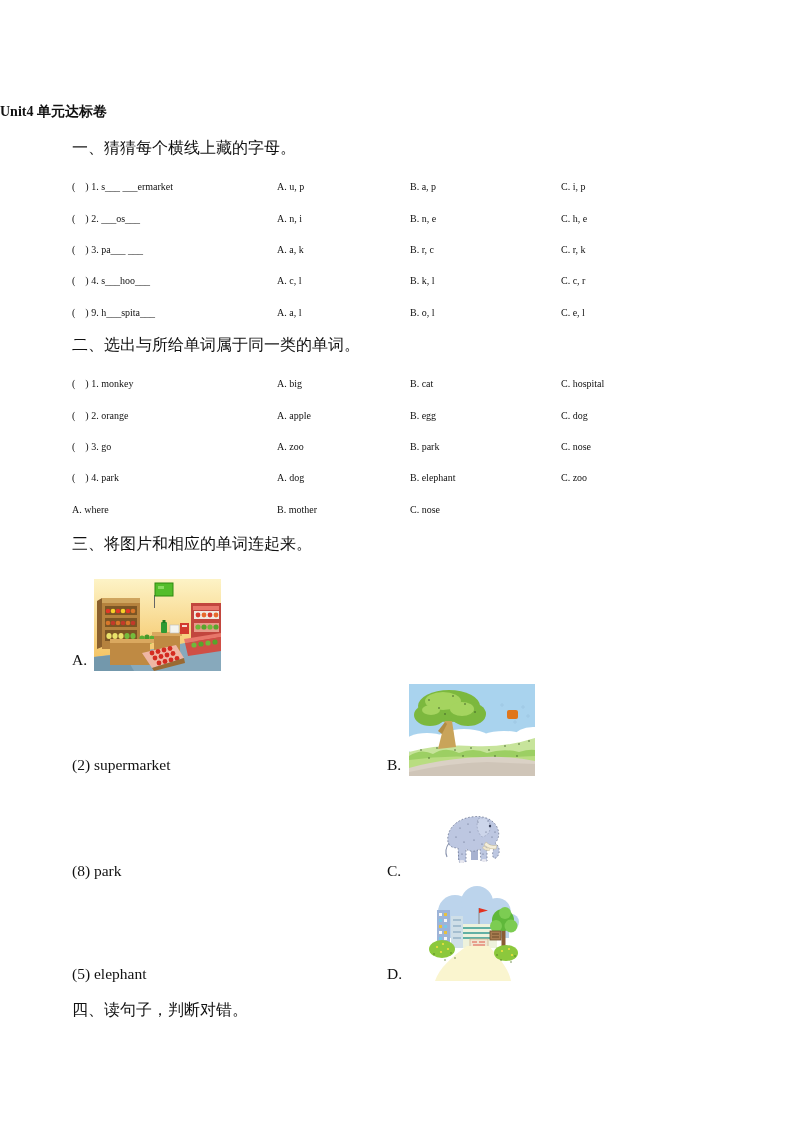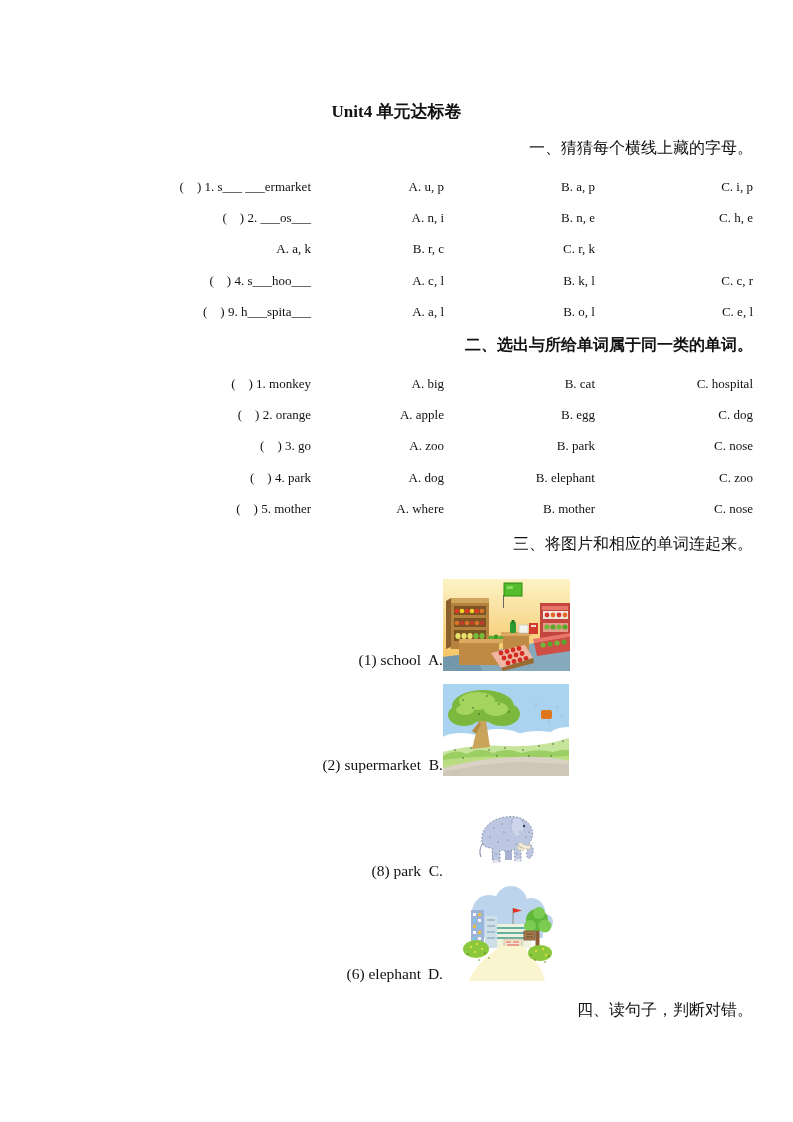--- a/index.html
+++ b/index.html
@@ -3,34 +3,34 @@
 <meta charset="utf-8">
 <style>
   html,body{margin:0;padding:0;}
   body{
     width:793px;height:1122px;background:#ffffff;color:#111;
     font-family:"Liberation Serif","DejaVu Serif",serif;
     overflow:hidden;
   }
   .page{width:793px;height:1122px;position:relative;}
   .title{
-    margin:0;padding-top:100px;text-align:center;
-    font-size:17px;font-weight:bold;line-height:24px;
+    margin:0;padding-top:100px;
+    font-size:14px;font-weight:bold;line-height:24px;
   }
-  .content{margin-left:106px;margin-right:40px;text-align:right;}
+  .content{margin-left:72px;margin-right:40px;}
   .sec-heading{
     font-size:16px;line-height:22px;margin:13px 0 12px 0;
     font-family:"Liberation Sans","DejaVu Sans","Liberation Serif",serif;
   }
-  .sec2 .sec-heading{margin-top:6px;font-weight:bold;}
+  .sec2 .sec-heading{margin-top:6px;}
   .sec3 .sec-heading{margin-top:8px;}
   .sec4 .sec-heading{margin-top:14px;margin-bottom:0;}
   .qrow{
     display:grid;grid-template-columns:205px 133px 151px auto;
-    font-size:13px;height:31.4px;align-items:center;white-space:pre;
+    font-size:10px;height:31.4px;align-items:center;white-space:pre;
   }
   .qrow span{display:block;}
   
   .match-row{display:flex;align-items:flex-end;}
   .match-label{width:315px;font-size:15.5px;line-height:22px;}
   .match-letter{width:22px;font-size:15.5px;line-height:22px;}
   .m-a{margin-top:24px;}
   .m-b{margin-top:13px;}
   .m-c{margin-top:28px;}
   .m-d{margin-top:4px;}
@@ -56,20 +56,21 @@
           <span>B. a, p</span>
           <span>C. i, p</span>
         </div>
         <div class="qrow">
           <span>( ) 2. ___os___</span>
           <span>A. n, i</span>
           <span>B. n, e</span>
           <span>C. h, e</span>
         </div>
         <div class="qrow">
+          <span>( ) 3. pa___ ___</span>
           <span>A. a, k</span>
           <span>B. r, c</span>
           <span>C. r, k</span>
         </div>
         <div class="qrow">
           <span>( ) 4. s___hoo___</span>
           <span>A. c, l</span>
           <span>B. k, l</span>
           <span>C. c, r</span>
         </div>
@@ -103,33 +104,31 @@
           <span>B. park</span>
           <span>C. nose</span>
         </div>
         <div class="qrow">
           <span>( ) 4. park</span>
           <span>A. dog</span>
           <span>B. elephant</span>
           <span>C. zoo</span>
         </div>
         <div class="qrow">
-          <span>( ) 5. mother</span>
           <span>A. where</span>
           <span>B. mother</span>
           <span>C. nose</span>
         </div>
       </div>
     </div>
 
     <div class="sec sec3">
       <div class="sec-heading">三、将图片和相应的单词连起来。</div>
 
       <div class="match-row m-a">
-        <span class="match-label">(1) school</span>
         <span class="match-letter">A.</span>
         <span class="img-box">
           <svg width="127" height="92" viewBox="0 0 127 92" xmlns="http://www.w3.org/2000/svg">
             <defs>
               <linearGradient id="wallA" x1="0" y1="0" x2="0" y2="1">
                 <stop offset="0" stop-color="#fdf3c6"></stop>
                   <stop offset="1" stop-color="#f3bd55"></stop>
               </linearGradient>
             </defs>
             <rect width="127" height="92" fill="url(#wallA)"></rect>
@@ -307,21 +306,21 @@
                 <circle cx="50" cy="17" r="0.6"></circle>
                 <circle cx="57" cy="28" r="0.6"></circle>
               <circle cx="24" cy="50" r="0.6"></circle>
                 <circle cx="45" cy="50" r="0.6"></circle>
             </g>
           </svg>
         </span>
       </div>
 
       <div class="match-row m-d">
-        <span class="match-label">(6) elephant</span>
+        <span class="match-label">(5) elephant</span>
         <span class="match-letter">D.</span>
         <span class="img-center pad-school">
           <svg width="92" height="95" viewBox="0 0 92 95" xmlns="http://www.w3.org/2000/svg">
             <g fill="#bcd4ec">
               <circle cx="28" cy="26" r="17"></circle>
               <circle cx="50" cy="16" r="16"></circle>
               <circle cx="70" cy="26" r="14"></circle>
               <circle cx="84" cy="36" r="8"></circle>
               <rect x="12" y="26" width="70" height="26"></rect>
             </g>

